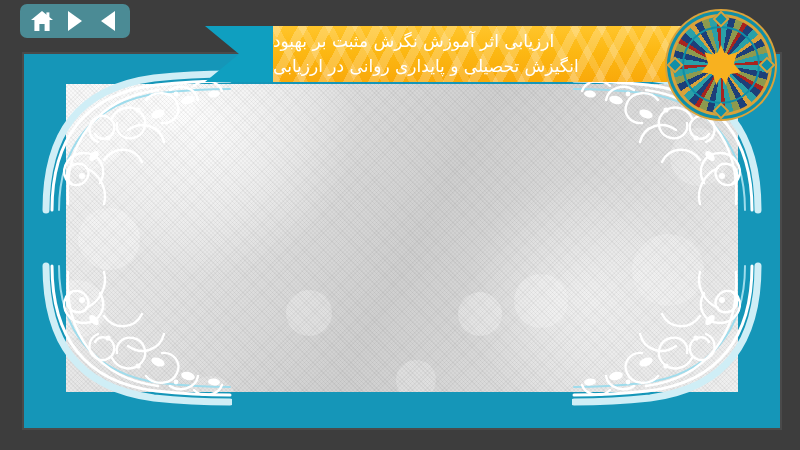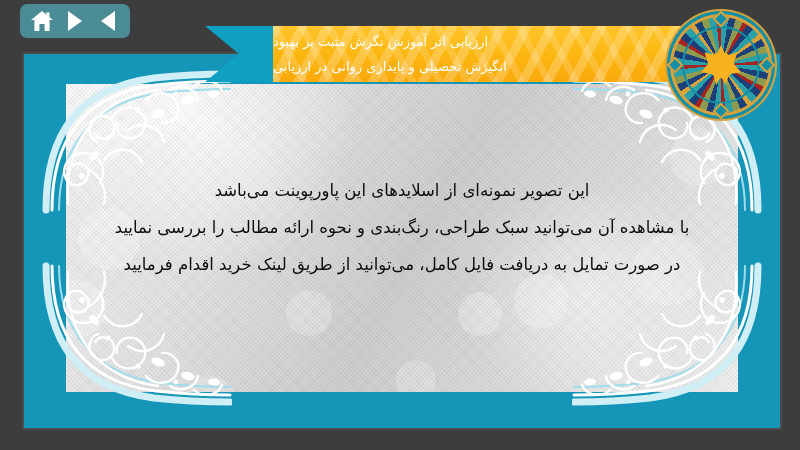--- a/index.html
+++ b/index.html
@@ -80,21 +80,21 @@
   .banner-body{
     position:absolute;left:68px;top:0;width:432px;height:56px;
     background:
       repeating-linear-gradient(118deg, rgba(255,255,255,.22) 0 9px, rgba(255,255,255,0) 9px 22px),
       repeating-linear-gradient(62deg, rgba(255,255,255,.16) 0 7px, rgba(255,255,255,0) 7px 24px),
       linear-gradient(180deg,#ffc52b 0%,#fcb813 46%,#f9a90a 100%);
     display:flex;flex-direction:column;align-items:flex-end;justify-content:center;
     padding-right:14px;box-sizing:border-box;
   }
   .banner-line{
-    color:#ffffff;font-size:13px;line-height:25px;white-space:nowrap;
+    color:#ffffff;font-size:17px;line-height:25px;white-space:nowrap;
     direction:rtl;font-weight:500;letter-spacing:0px;
   }
 
   
   .medallion{
     position:absolute;left:673px;top:17px;width:96px;height:96px;border-radius:50%;
     z-index:35;
     background:
       radial-gradient(circle at 50% 50%, #f8b11f 0 19%, rgba(0,0,0,0) 19%),
       repeating-conic-gradient(from 0deg at 50% 50%,
@@ -277,25 +277,20 @@
           <circle cx="66" cy="74" r="2.6"></circle>
           <circle cx="96" cy="46" r="2.6"></circle>
           <circle cx="134" cy="30" r="2.4"></circle>
           <ellipse cx="116" cy="50" rx="7" ry="4" transform="rotate(-22 116 50)"></ellipse>
           <ellipse cx="146" cy="36" rx="7" ry="4" transform="rotate(-14 146 36)"></ellipse>
           <ellipse cx="172" cy="30" rx="6" ry="3.5" transform="rotate(-8 172 30)"></ellipse>
           <ellipse cx="52" cy="92" rx="6" ry="3.5" transform="rotate(-48 52 92)"></ellipse>
         </g>
       </svg>
 
-      <div class="body-text">
-        <div class="body-line">این تصویر نمونه‌ای از اسلایدهای این پاورپوینت می‌باشد</div>
-        <div class="body-line">با مشاهده آن می‌توانید سبک طراحی، رنگ‌بندی و نحوه ارائه مطالب را بررسی نمایید</div>
-        <div class="body-line">در صورت تمایل به دریافت فایل کامل، می‌توانید از طریق لینک خرید اقدام فرمایید</div>
-      </div>
     </div>
   </div>
 
   <div class="banner-wrap">
     <div class="banner-tail"></div>
     <div class="banner-body">
       <div class="banner-line">ارزیابی اثر آموزش نگرش مثبت بر بهبود</div>
       <div class="banner-line">انگیزش تحصیلی و پایداری روانی در ارزیابی</div>
     </div>
   </div>

